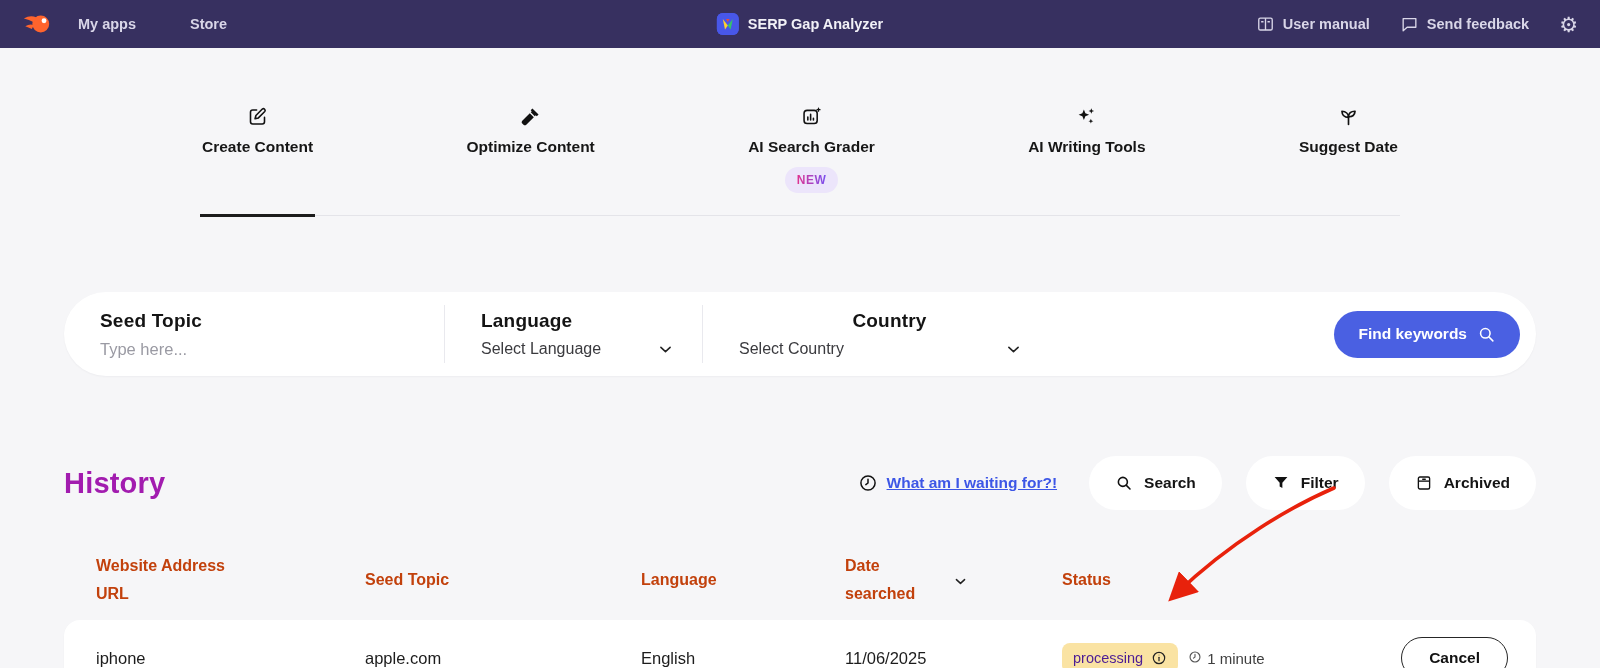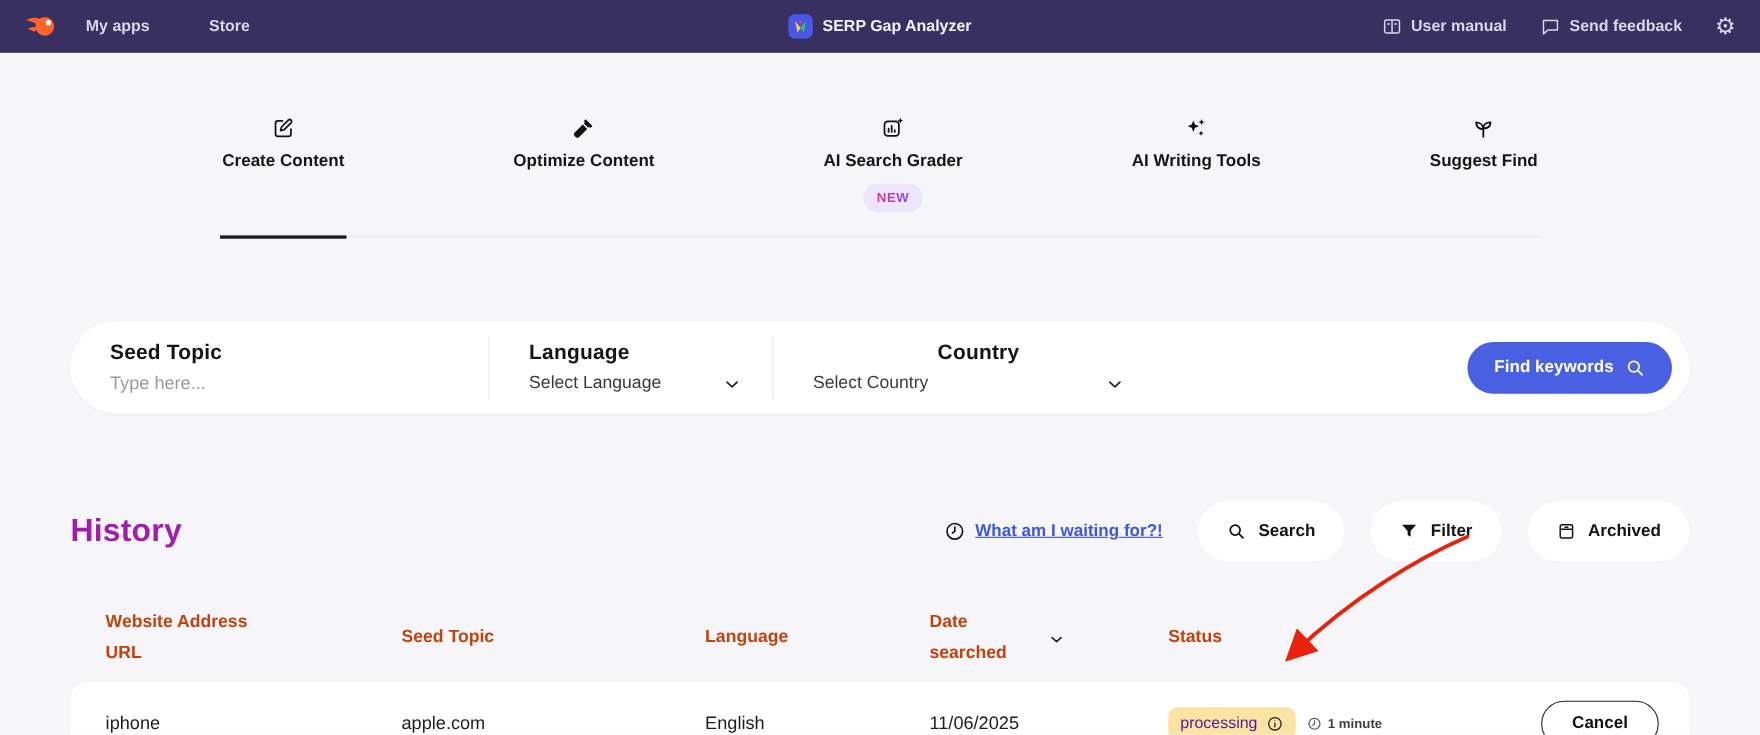--- a/index.html
+++ b/index.html
@@ -97,21 +97,21 @@
   .tbl-row {
     margin:12px 64px 0; padding-left:32px; height:76px; background:#fff; border-radius:16px;
     font-size:16.5px; color:#1c1c1c; box-shadow:0 1px 2px rgba(30,30,60,.03);
   }
   .cell-status { display:flex; align-items:center; gap:10px; }
   .status-badge {
     display:inline-flex; align-items:center; gap:8px; background:#fae3a3; border-radius:8px;
     padding:7px 11px; font-size:14.5px; color:#4c1d95; cursor:pointer;
   }
   .status-badge svg { width:16px; height:16px; }
-  .status-time { display:flex; align-items:flex-end; gap:5px; font-size:12px; font-weight:700; color:#3f3f3f; }
+  .status-time { display:flex; align-items:flex-start; gap:5px; font-size:15px; font-weight:400; color:#3f3f3f; }
   .status-time svg { width:14px; height:14px; color:#555; }
   .cell-action { justify-self:end; padding-right:28px; }
   .btn-cancel {
     background:#fff; border:1.6px solid #262626; border-radius:24px; padding:11px 27px;
     font-size:15.5px; font-weight:600; color:#111; cursor:pointer; font-family:inherit;
   }
 
   
   .red-arrow { position:absolute; left:1152px; top:478px; pointer-events:none; }
 </style>
@@ -191,21 +191,21 @@
       <path d="M17 14.5l.8 2 2 .8-2 .8-.8 2-.8-2-2-.8 2-.8z"></path>
     </svg>
     <span>AI Writing Tools</span>
   </div>
   <div class="tab">
     <svg viewBox="0 0 24 24" fill="none" stroke="#111" stroke-width="1.9" stroke-linecap="round" stroke-linejoin="round">
       <path d="M12 21v-8"></path>
       <path d="M12 13C12 9 9 6.2 4.5 6c.2 4.5 3 7 7.5 7z"></path>
       <path d="M12 12.2c0-3.8 2.8-6.4 7.5-6.2-.2 4.3-3 6.6-7.5 6.2z"></path>
     </svg>
-    <span>Suggest Find</span>
+    <span>Suggest Date</span>
   </div>
 </div>
 
 <div class="form-card">
   <div class="fld fld-seed">
     <span class="fld-label">Seed Topic</span>
     <input class="fld-input" placeholder="Type here..." style="">
   </div>
   <div class="fld fld-lang">
     <span class="fld-label">Language</span>

